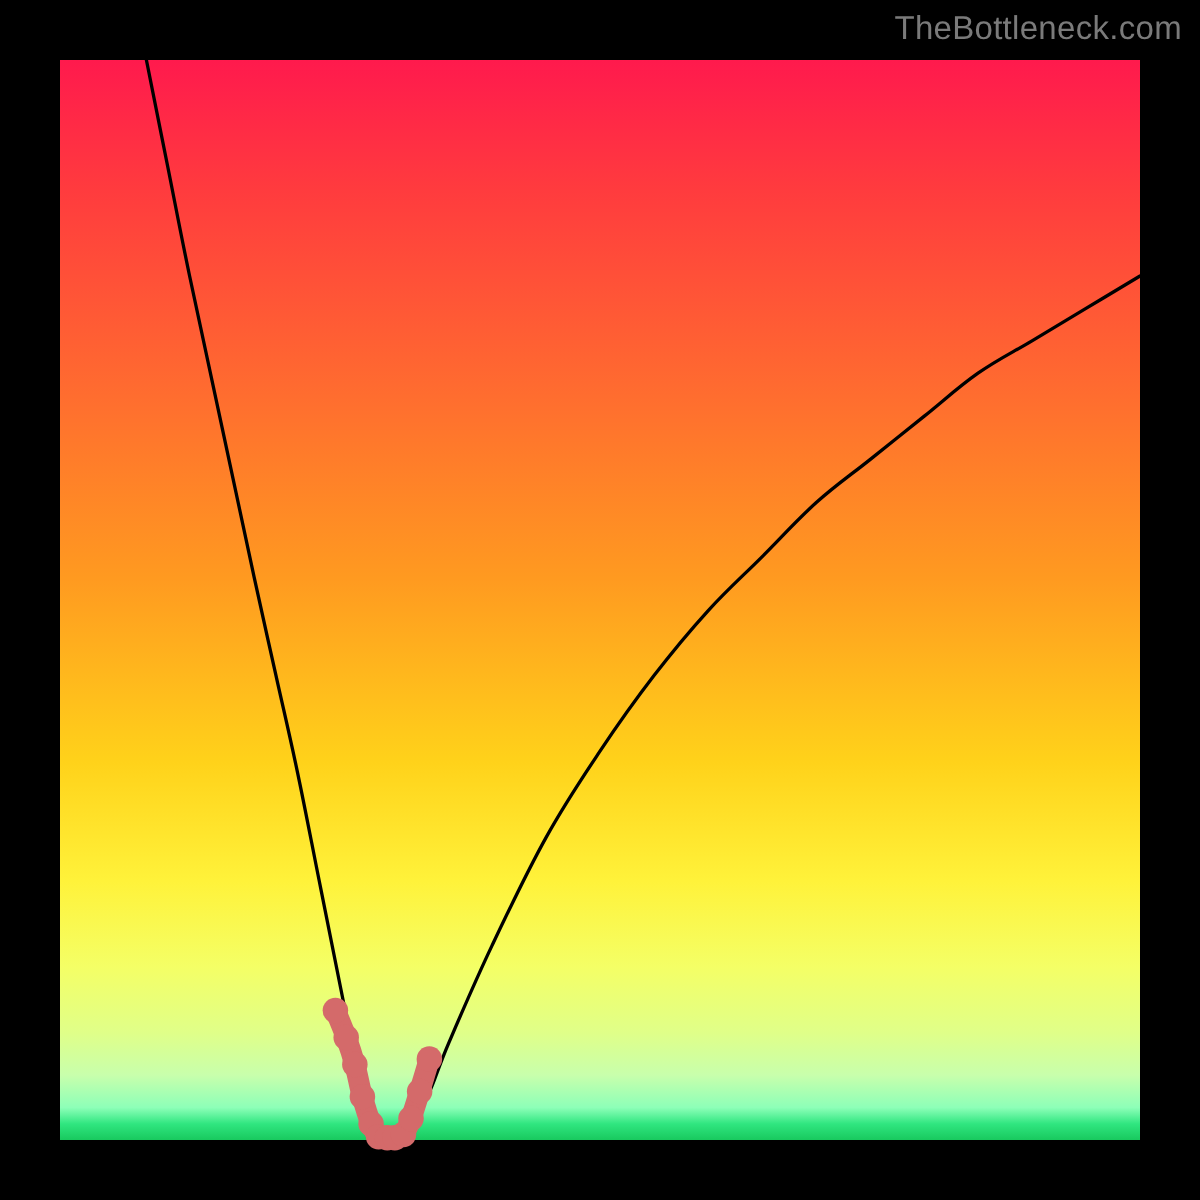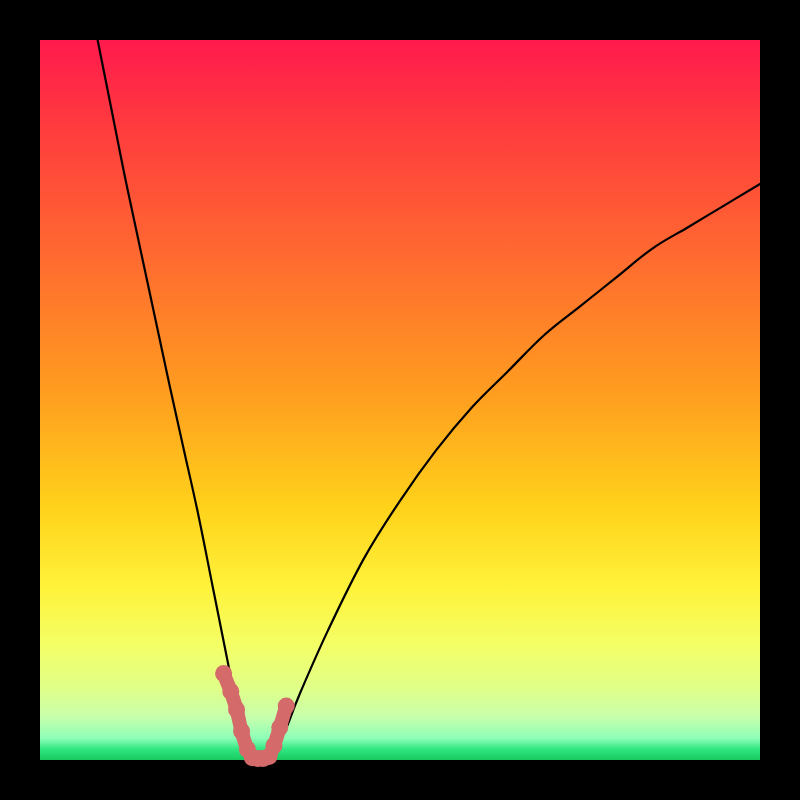--- a/index.html
+++ b/index.html
@@ -58,20 +58,21 @@
     top: 0;
     width: 720px;
     height: 720px;
     overflow: visible;
   }
 </style>
 </head>
 <body>
 
 <div class="frame">
+  <div class="watermark">TheBottleneck.com</div>
   <div class="plot">
     <svg class="curve" viewBox="0 0 720 720">
       <path id="main-curve" fill="none" stroke="#000000" stroke-width="2.2" stroke-linecap="round" d="M 57.6,0 C 60.192,12.959999999999999 66.816,46.08 72,72 C 77.184,97.92 79.91999999999999,112.89600000000002 86.39999999999999,144 C 92.88,175.10399999999998 100.224,208.51199999999997 108,244.79999999999995 C 115.776,281.08799999999997 123.11999999999999,315.792 129.6,345.59999999999997 C 136.07999999999998,375.40799999999996 138.816,387.072 144,410.4 C 149.184,433.72799999999995 153.216,450.57599999999996 158.4,475.2 C 163.584,499.824 167.61599999999999,521.2800000000001 172.79999999999998,547.2 C 177.98399999999998,573.12 183.312,599.76 187.20000000000002,619.2 C 191.08800000000002,638.6400000000001 191.808,642.24 194.4,655.2 C 196.99200000000002,668.1600000000001 199.00800000000004,680.8320000000001 201.60000000000002,691.2 C 204.192,701.568 206.208,707.616 208.79999999999998,712.8 C 211.39199999999997,717.9839999999999 213.408,718.704 216,720 C 218.592,721.296 220.60799999999998,721.296 223.2,720 C 225.792,718.704 226.512,717.9839999999999 230.4,712.8 C 234.288,707.616 239.616,701.568 244.8,691.2 C 249.984,680.8320000000001 251.42399999999998,673.344 259.2,655.2 C 266.976,637.056 276.336,615.024 288,590.4 C 299.664,565.776 311.04,541.728 324,518.4 C 336.96,495.072 347.03999999999996,480.24 360,460.8 C 372.96000000000004,441.36 383.0400000000001,427.248 396.00000000000006,410.4 C 408.96000000000004,393.55199999999996 419.04,381.45599999999996 432,367.2 C 444.96,352.944 455.04,344.15999999999997 468,331.2 C 480.96,318.24 491.03999999999996,306.86400000000003 503.99999999999994,295.20000000000005 C 516.9599999999999,283.53600000000006 527.04,276.768 540,266.4 C 552.96,256.032 563.04,247.96799999999996 576,237.59999999999997 C 588.96,227.23199999999997 599.04,217.87199999999999 612,208.8 C 624.96,199.72800000000004 635.04,194.97600000000006 648,187.20000000000005 C 660.96,179.42400000000004 671.04,173.37600000000003 684,165.60000000000002 C 696.96,157.824 713.52,147.888 720,144"></path>
       <path id="highlight-curve" fill="none" stroke="#d46a6a" stroke-width="14" stroke-linecap="round" stroke-linejoin="round" d="M 183.6,633.6 C 184.896,636.84 188.46720000000002,645.12 190.8,651.6 C 193.1328,658.08 194.616,662.472 196.56,669.6 C 198.504,676.7280000000001 199.65600000000003,684.072 201.60000000000002,691.2 C 203.544,698.3280000000001 205.41600000000003,704.4048 207.36,709.2 C 209.304,713.9952000000001 210.456,716.1552 212.39999999999998,717.84 C 214.34399999999997,719.5248 216.216,718.4304 218.16,718.56 C 220.10399999999998,718.6895999999999 221.256,718.9487999999999 223.2,718.56 C 225.14399999999998,718.1712 227.01600000000002,718.7328 228.96,716.4 C 230.904,714.0672 232.056,710.784 234,705.6 C 235.944,700.416 237.55679999999995,694.7280000000001 239.75999999999996,687.6 C 241.96319999999997,680.472 245.0736,669.888 246.24,666"></path>
       <g id="highlight-dots">
           <circle cx="183.6" cy="633.6" r="8.5" fill="#d46a6a"></circle>
           <circle cx="190.8" cy="651.6" r="8.5" fill="#d46a6a"></circle>
           <circle cx="196.56" cy="669.6" r="8.5" fill="#d46a6a"></circle>
           <circle cx="201.60000000000002" cy="691.2" r="8.5" fill="#d46a6a"></circle>
           <circle cx="207.36" cy="709.2" r="8.5" fill="#d46a6a"></circle>

